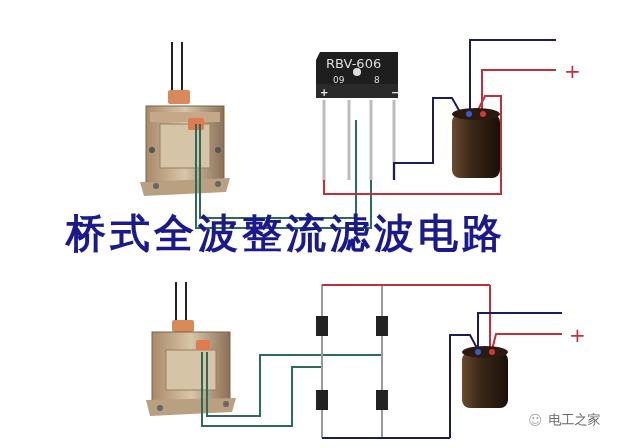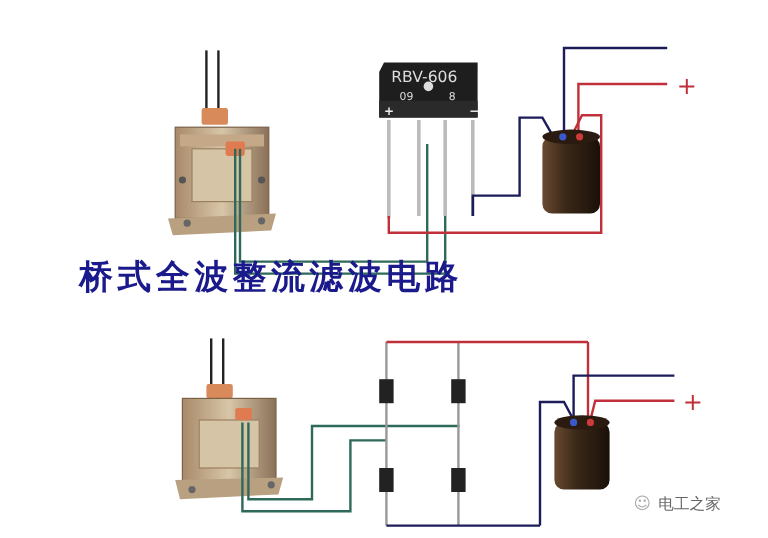--- a/index.html
+++ b/index.html
@@ -1,18 +1,18 @@
 <!DOCTYPE html>
 <html><head>
 <meta charset="utf-8">
 <style>
   html,body{margin:0;padding:0;background:#ffffff;}
   body{width:640px;height:448px;overflow:hidden;position:relative;font-family:"DejaVu Sans",sans-serif;}
   #canvas{position:absolute;left:0;top:0;width:640px;height:448px;}
-  .title{position:absolute;left:66px;top:206px;width:540px;height:56px;font-family:Liberation Mono, monospace;font-weight:bold;font-size:28px;line-height:56px;color:#1a1a8c;letter-spacing:4px;white-space:nowrap;}
+  .title{position:absolute;left:66px;top:206px;width:540px;height:56px;font-family:Liberation Serif, serif;font-weight:bold;font-size:40px;line-height:56px;color:#1a1a8c;letter-spacing:4px;white-space:nowrap;}
   .watermark{position:absolute;left:528px;top:410px;height:20px;font-size:13px;color:#666;display:flex;align-items:center;gap:6px;}
   .watermark .wm-icon{font-size:14px;color:#aaa;}
   .lbl{font-family:"DejaVu Sans",sans-serif;}
 </style>
 </head>
 <body>
 
 <svg id="canvas" viewBox="0 0 640 448" xmlns="http://www.w3.org/2000/svg">
   <defs>
     <linearGradient id="core" x1="0" x2="1">

